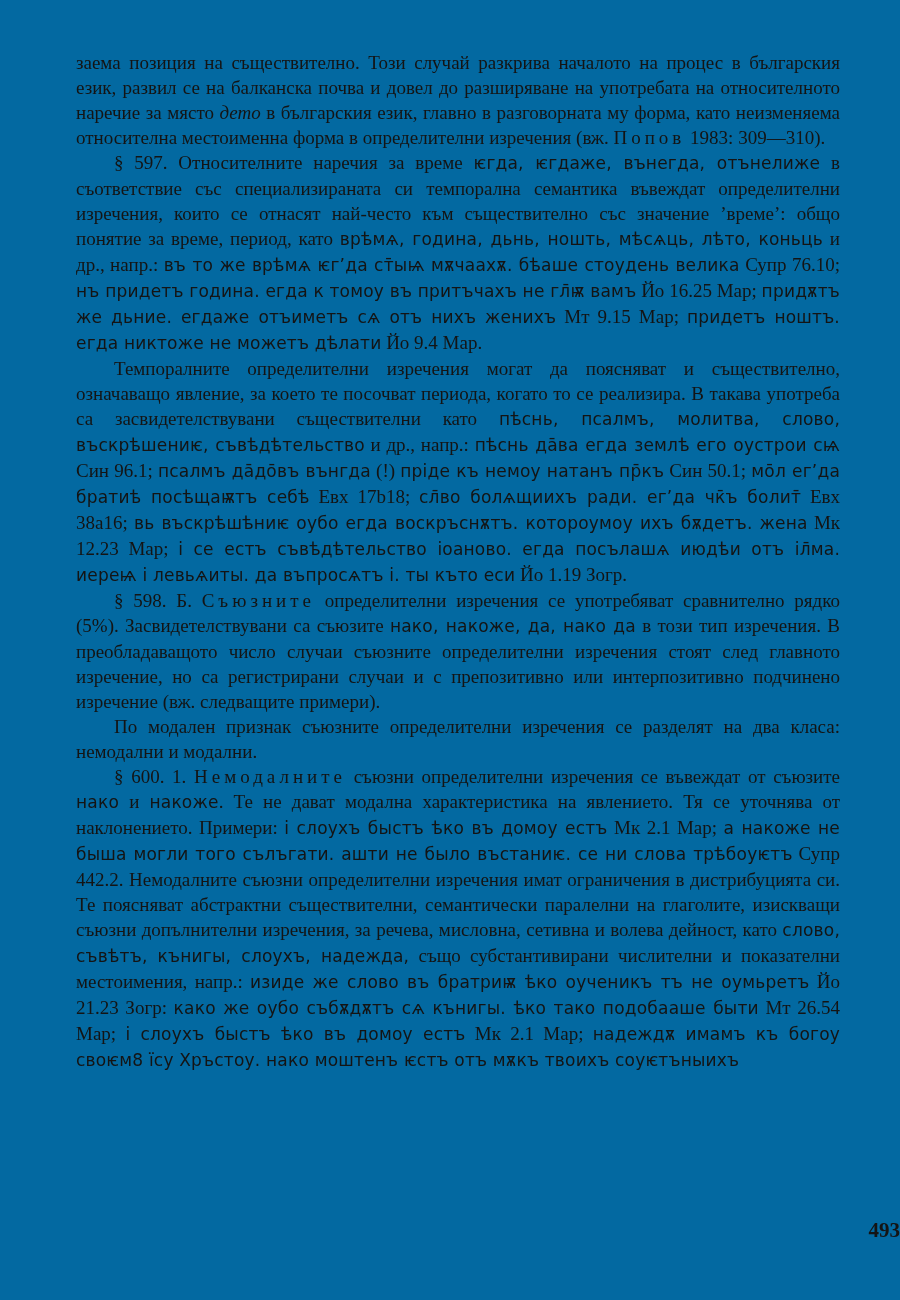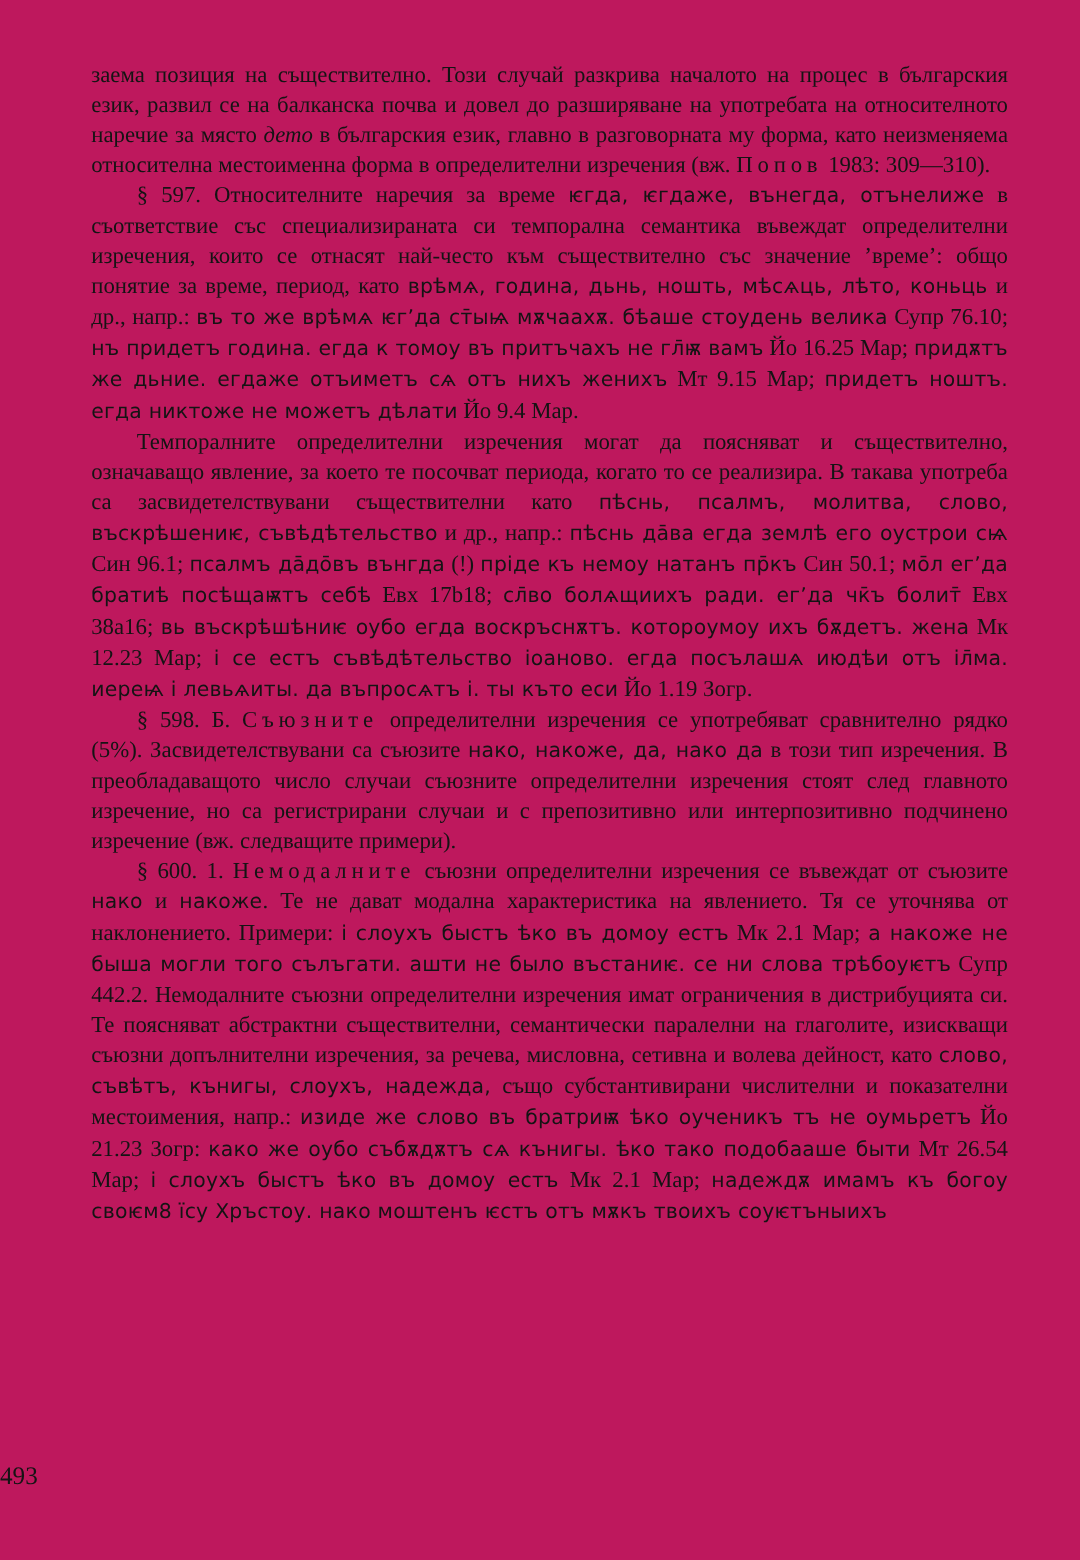--- a/index.html
+++ b/index.html
@@ -4,21 +4,21 @@
 <style>
   html, body {
     margin: 0;
     padding: 0;
     background: #e8e8e4;
   }
   .page {
     position: relative;
     width: 900px;
     height: 1300px;
-    background: #be185d;
+    background: #0369a1;
     overflow: hidden;
     color: #141414;
   }
   .text-block {
     position: absolute;
     left: 76px;
     top: 50px;
     width: 764px;
   }
   .text-block p {
@@ -44,32 +44,33 @@
     font-family: "DejaVu Sans", sans-serif;
     font-weight: normal;
     font-size: 17px;
     letter-spacing: 0.2px;
   }
   .page-number {
     position: absolute;
     top: 1218px;
     left: 0;
     width: 100%;
-    text-align: left;
+    text-align: right;
     font-family: "Liberation Serif", serif;
-    font-weight: normal;
+    font-weight: bold;
     font-size: 21px;
     color: #141414;
   }
 </style>
 </head>
 <body>
 
 <div class="page">
   <div class="text-block" id="text-block">
       <p class=""><span class="run-plain">заема позиция на съществително. Този случай разкрива началото на процес в българския език, развил се на балканска почва и довел до разширяване на употребата на относителното наречие за място </span><span class="run-italic">дето</span><span class="run-plain"> в българския език, главно в разговорната му форма, като неизменяема относителна местоименна форма в определителни изречения (вж. </span><span class="run-spaced">Попов</span><span class="run-plain"> 1983: 309—310).</span></p>
       <p class="indent"><span class="run-plain">§ 597. Относителните наречия за време </span><span class="run-ocs">ѥгда, ѥгдаже, вънегда, отънелиже</span><span class="run-plain"> в съответствие със специализираната си темпорална семантика въвеждат определителни изречения, които се отнасят най-често към съществително със значение ’време’: общо понятие за време, период, като </span><span class="run-ocs">врѣмѧ, година, дьнь, ношть, мѣсѧць, лѣто, коньць</span><span class="run-plain"> и др., напр.: </span><span class="run-ocs">въ то же врѣмѧ ѥг’да ст̄ыѩ мѫчаахѫ. бѣаше стоудень велика</span><span class="run-plain"> Супр 76.10; </span><span class="run-ocs">нъ придетъ година. егда к томоу въ притъчахъ не гл̄ѭ вамъ</span><span class="run-plain"> Йо 16.25 Мар; </span><span class="run-ocs">придѫтъ же дьние. егдаже отъиметъ сѧ отъ нихъ женихъ</span><span class="run-plain"> Мт 9.15 Мар; </span><span class="run-ocs">придетъ ноштъ. егда никтоже не можетъ дѣлати</span><span class="run-plain"> Йо 9.4 Мар.</span></p>
       <p class="indent"><span class="run-plain">Темпоралните определителни изречения могат да поясняват и съществително, означаващо явление, за което те посочват периода, когато то се реализира. В такава употреба са засвидетелствувани съществителни като </span><span class="run-ocs">пѣснь, псалмъ, молитва, слово, въскрѣшениѥ, съвѣдѣтельство</span><span class="run-plain"> и др., напр.: </span><span class="run-ocs">пѣснь да̄ва егда землѣ его оустрои сѩ</span><span class="run-plain"> Син 96.1; </span><span class="run-ocs">псалмъ да̄до̄въ вънгда</span><span class="run-plain"> (!) </span><span class="run-ocs">пріде къ немоу натанъ пр̄къ</span><span class="run-plain"> Син 50.1; </span><span class="run-ocs">мо̄л ег’да братиѣ посѣщаѭтъ себѣ</span><span class="run-plain"> Евх 17b18; </span><span class="run-ocs">сл̄во болѧщиихъ ради. ег’да чк̄ъ болит̄</span><span class="run-plain"> Евх 38а16; </span><span class="run-ocs">вь въскрѣшѣниѥ оубо егда воскръснѫтъ. котороумоу ихъ бѫдетъ. жена</span><span class="run-plain"> Мк 12.23 Мар; </span><span class="run-ocs">і се естъ съвѣдѣтельство іоаново. егда посълашѧ июдѣи отъ іл̄ма. иереѩ і левьѧиты. да въпросѧтъ і. ты къто еси</span><span class="run-plain"> Йо 1.19 Зогр.</span></p>
       <p class="indent"><span class="run-plain">§ 598. Б. </span><span class="run-spaced">Съюзните</span><span class="run-plain"> определителни изречения се употребяват сравнително рядко (5%). Засвидетелствувани са съюзите </span><span class="run-ocs">нако, накоже, да, нако да</span><span class="run-plain"> в този тип изречения. В преобладаващото число случаи съюзните определителни изречения стоят след главното изречение, но са регистрирани случаи и с препозитивно или интерпозитивно подчинено изречение (вж. следващите примери).</span></p>
+      <p class="indent"><span class="run-plain">По модален признак съюзните определителни изречения се разделят на два класа: немодални и модални.</span></p>
       <p class="indent"><span class="run-plain">§ 600. 1. </span><span class="run-spaced">Немодалните</span><span class="run-plain"> съюзни определителни изречения се въвеждат от съюзите </span><span class="run-ocs">нако</span><span class="run-plain"> и </span><span class="run-ocs">накоже</span><span class="run-plain">. Те не дават модална характеристика на явлението. Тя се уточнява от наклонението. Примери: </span><span class="run-ocs">і слоухъ быстъ ѣко въ домоу естъ</span><span class="run-plain"> Мк 2.1 Мар; </span><span class="run-ocs">а накоже не быша могли того сълъгати. ашти не было въстаниѥ. се ни слова трѣбоуѥтъ</span><span class="run-plain"> Супр 442.2. Немодалните съюзни определителни изречения имат ограничения в дистрибуцията си. Те поясняват абстрактни съществителни, семантически паралелни на глаголите, изискващи съюзни допълнителни изречения, за речева, мисловна, сетивна и волева дейност, като </span><span class="run-ocs">слово, съвѣтъ, кънигы, слоухъ, надежда,</span><span class="run-plain"> също субстантивирани числителни и показателни местоимения, напр.: </span><span class="run-ocs">изиде же слово въ братриѭ ѣко оученикъ тъ не оумьретъ</span><span class="run-plain"> Йо 21.23 Зогр: </span><span class="run-ocs">како же оубо събѫдѫтъ сѧ кънигы. ѣко тако подобааше быти</span><span class="run-plain"> Мт 26.54 Мар; </span><span class="run-ocs">і слоухъ быстъ ѣко въ домоу естъ</span><span class="run-plain"> Мк 2.1 Мар; </span><span class="run-ocs">надеждѫ имамъ къ богоу своѥм8 їсу Хръстоу. нако моштенъ ѥстъ отъ мѫкъ твоихъ соуѥтъныихъ</span></p>
     </div>
   <div class="page-number">493</div>
 </div>
 
 </body></html>

